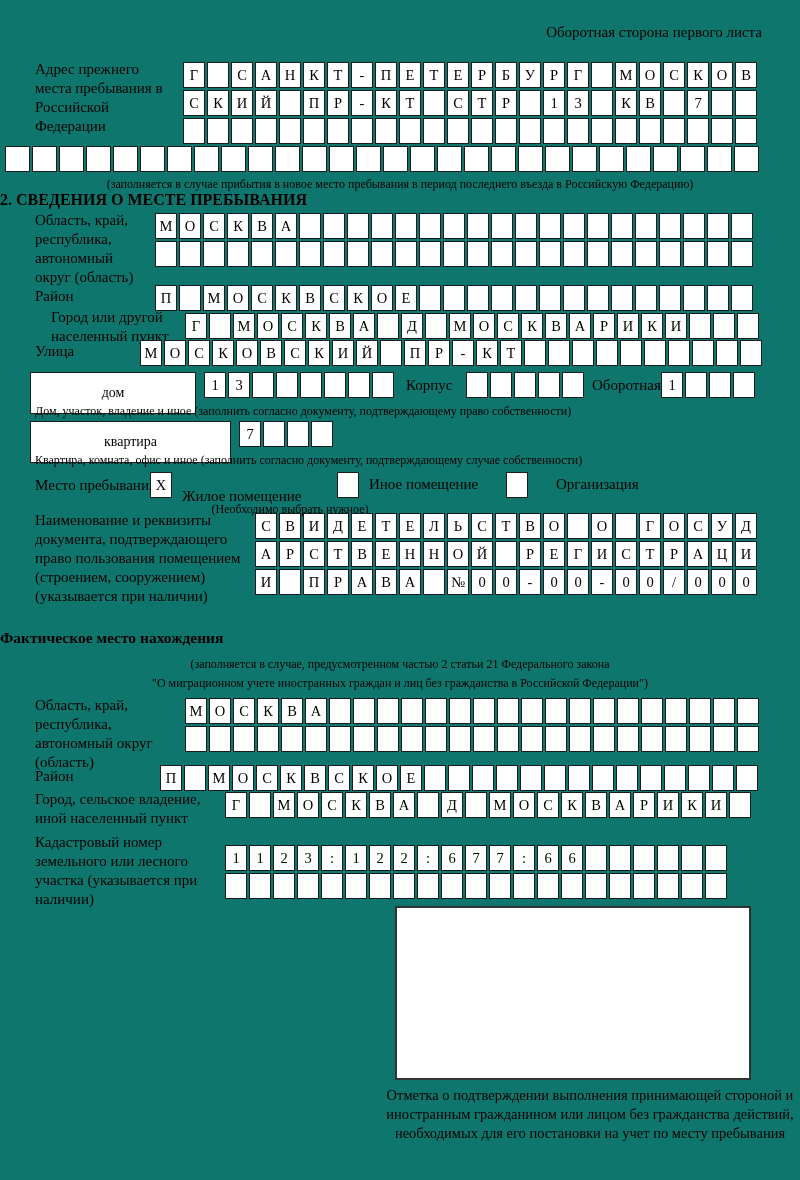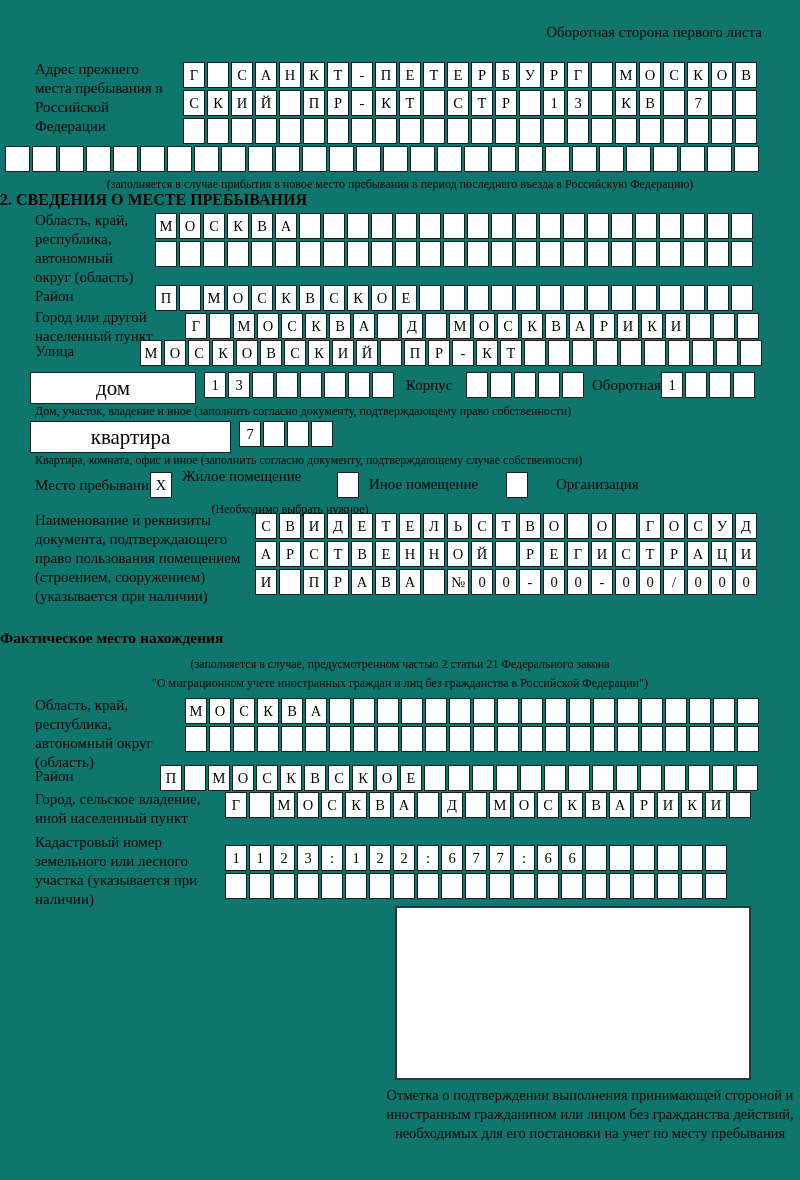--- a/index.html
+++ b/index.html
@@ -10,22 +10,22 @@
   .label{font-size:15px;line-height:19px;}
   .word{font-size:15px;}
   .note{font-size:12px;line-height:18px;}
   .center{text-align:center;}
   .title{font-weight:bold;font-size:16px;text-align:left;width:652px;left:0;}
   .boxrow{display:flex;}
   .cell{flex:0 0 auto;width:22px;height:26px;box-sizing:border-box;border:1.6px solid #1c1c1c;
         margin-right:2px;display:flex;align-items:center;justify-content:center;
         font-size:14.5px;background:#fff;}
   .wcell{width:25px;}
-  .fieldbox{box-sizing:border-box;height:32px;border:1.6px solid #1c1c1c;display:flex;
-            align-items:center;justify-content:center;font-size:21px;background:#fff;}
+  .fieldbox{box-sizing:border-box;height:42px;border:1.6px solid #1c1c1c;display:flex;
+            align-items:center;justify-content:center;font-size:14px;background:#fff;}
   .checkbox{width:22px;height:26px;box-sizing:border-box;border:1.6px solid #1c1c1c;
             display:flex;align-items:center;justify-content:center;font-size:14.5px;background:#fff;}
   .bigrect{box-sizing:border-box;border:2px solid #333;background:#fff;}
 </style>
 </head>
 <body>
 
 <div class="page">
 
   <div class="abs header" style="top:24px;right:38px">Оборотная сторона первого листа</div>
@@ -221,21 +221,21 @@
       <span class="cell"></span>
       <span class="cell"></span>
       <span class="cell"></span>
       <span class="cell"></span>
       <span class="cell"></span>
       <span class="cell"></span>
       <span class="cell"></span>
       <span class="cell"></span>
     </div>
 
-  <div class="abs label" style="left:35px;top:308px;width:140px">Город или другой населенный пункт</div>
+  <div class="abs label" style="left:51px;top:308px;width:140px">Город или другой населенный пункт</div>
   <div class="abs boxrow" style="left:185px;top:313px">
       <span class="cell">Г</span>
       <span class="cell"></span>
       <span class="cell">М</span>
       <span class="cell">О</span>
       <span class="cell">С</span>
       <span class="cell">К</span>
       <span class="cell">В</span>
       <span class="cell">А</span>
       <span class="cell"></span>
@@ -318,21 +318,21 @@
   <div class="abs boxrow" style="left:239px;top:421px">
       <span class="cell">7</span>
       <span class="cell"></span>
       <span class="cell"></span>
       <span class="cell"></span>
     </div>
   <div class="abs note" style="left:35px;top:451px;width:760px">Квартира, комната, офис и иное (заполнить согласно документу, подтверждающему случае собственности)</div>
 
   <div class="abs label" style="left:35px;top:476px">Место пребывания:</div>
   <div class="abs checkbox" style="left:150px;top:472px">X</div>
-  <div class="abs word" style="left:182px;top:468px">Жилое помещение</div>
+  <div class="abs word" style="left:182px;top:488px">Жилое помещение</div>
   <div class="abs checkbox" style="left:337px;top:472px"></div>
   <div class="abs word" style="left:369px;top:476px">Иное помещение</div>
   <div class="abs checkbox" style="left:506px;top:472px"></div>
   <div class="abs word" style="left:556px;top:476px">Организация</div>
   <div class="abs note center" style="left:130px;top:500px;width:320px">(Необходимо выбрать нужное)</div>
 
   <div class="abs label" style="left:35px;top:511px;width:222px">Наименование и реквизиты документа, подтверждающего право пользования помещением (строением, сооружением) (указывается при наличии)</div>
   <div class="abs boxrow" style="left:255px;top:513px">
       <span class="cell">С</span>
       <span class="cell">В</span>

